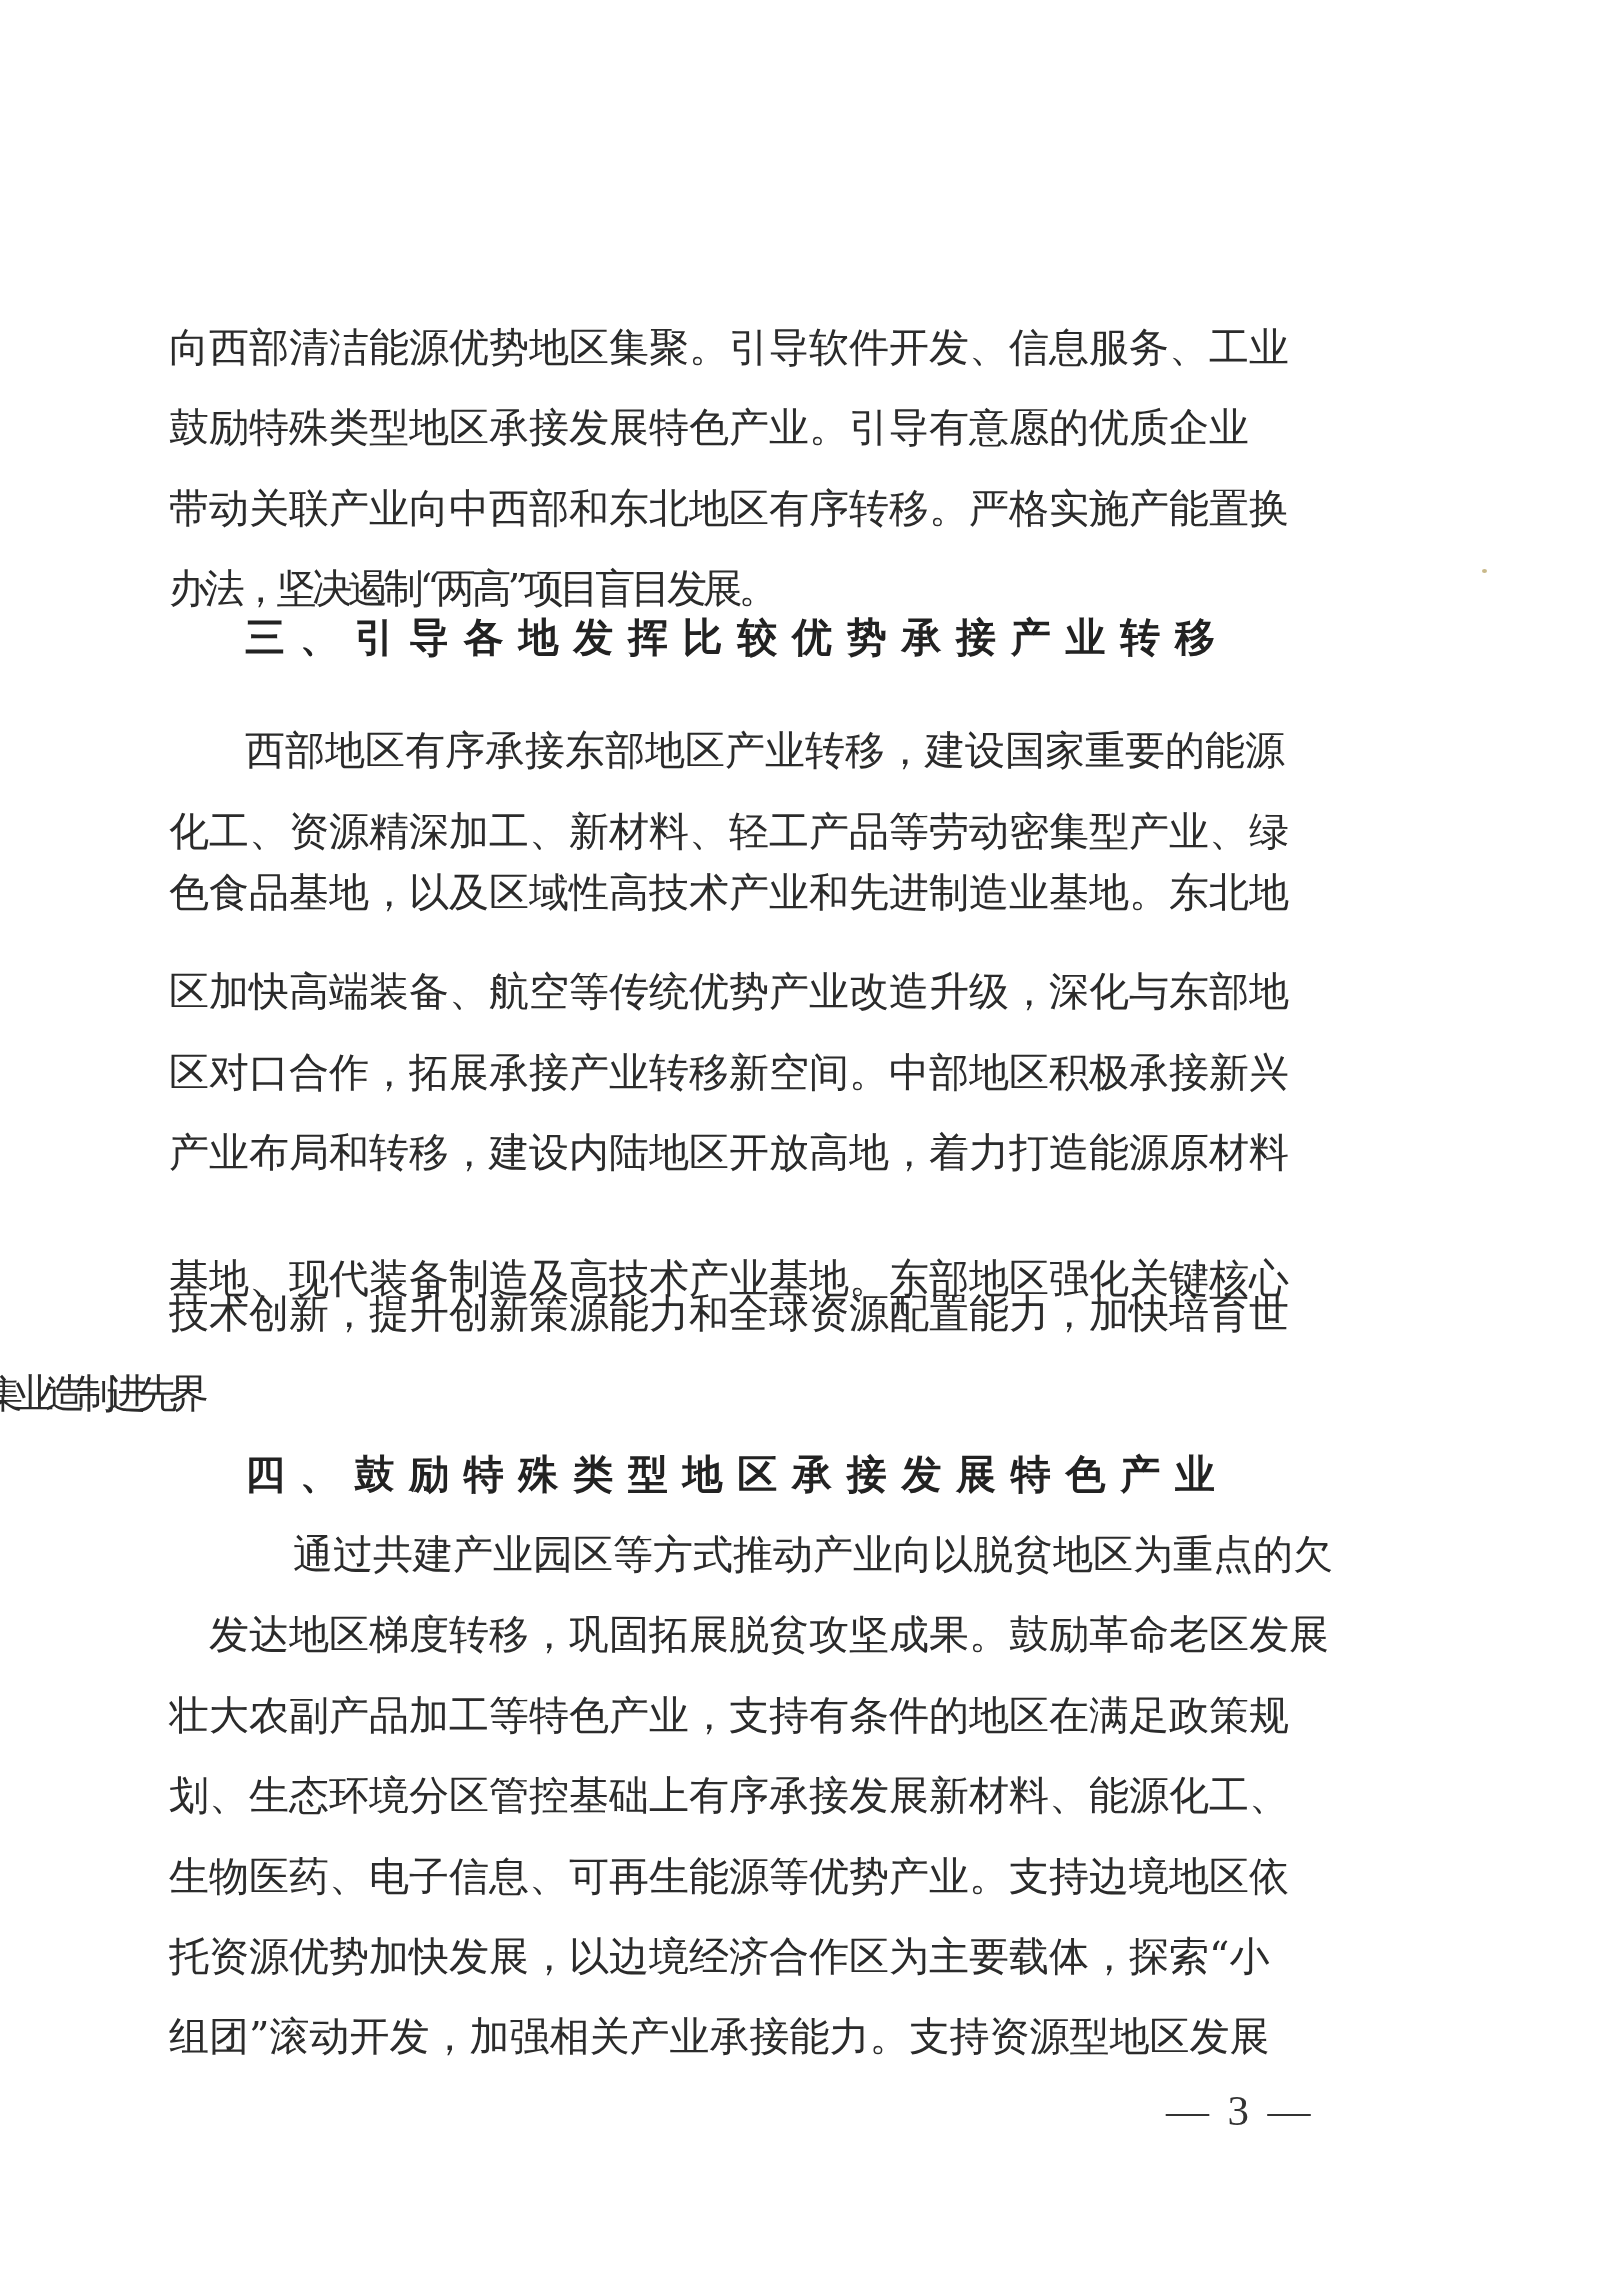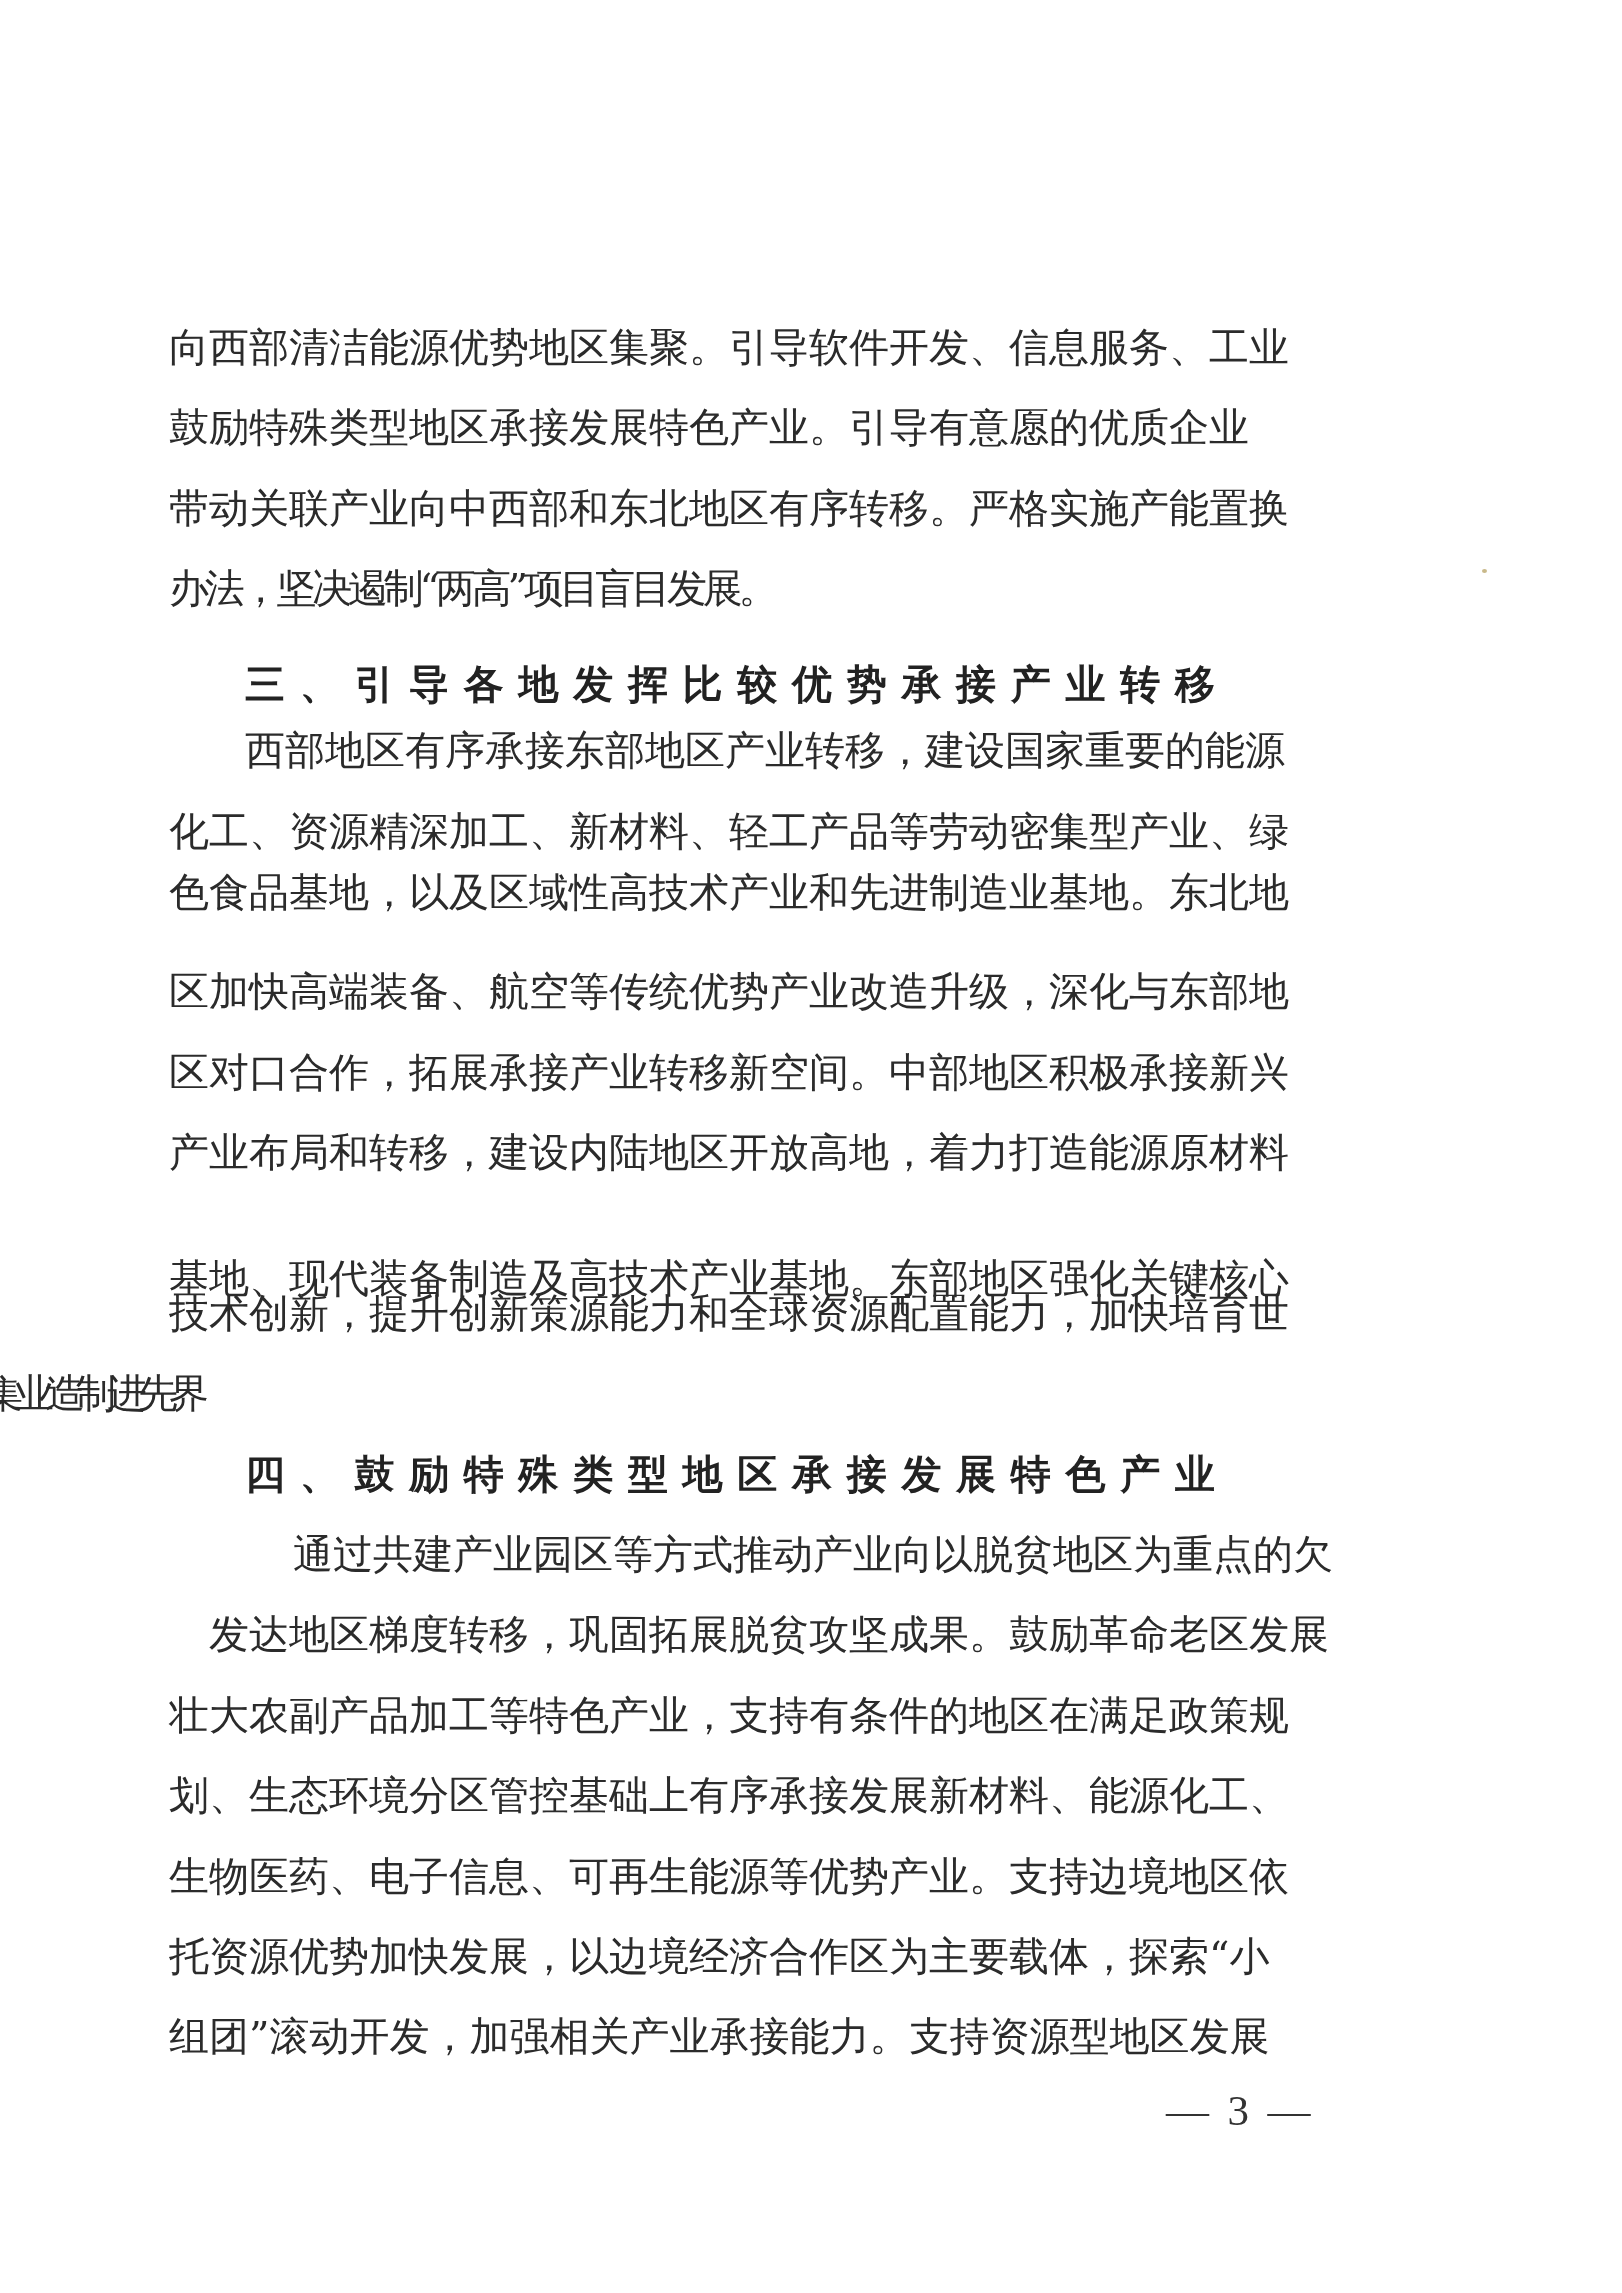--- a/index.html
+++ b/index.html
@@ -35,21 +35,21 @@
 </style>
 </head>
 <body>
 
 <div class="page">
   <div id="lines">
       <div class="line" style="top: 323px; letter-spacing: 0px;">向西部清洁能源优势地区集聚。引导软件开发、信息服务、工业</div>
       <div class="line" style="top: 403px; letter-spacing: 0px;">鼓励特殊类型地区承接发展特色产业。引导有意愿的优质企业</div>
       <div class="line" style="top: 484px; letter-spacing: 0px;">带动关联产业向中西部和东北地区有序转移。严格实施产能置换</div>
       <div class="line" style="top: 564px; letter-spacing: -4.2px;">办法，坚决遏制“两高”项目盲目发展。</div>
-      <div class="heading" style="top: 660px; letter-spacing: 14.7px;">三、引导各地发挥比较优势承接产业转移</div>
+      <div class="heading" style="top: 613px; letter-spacing: 14.7px;">三、引导各地发挥比较优势承接产业转移</div>
       <div class="line indent" style="top: 726px; letter-spacing: 0px;">西部地区有序承接东部地区产业转移，建设国家重要的能源</div>
       <div class="line" style="top: 807px; letter-spacing: 0px;">化工、资源精深加工、新材料、轻工产品等劳动密集型产业、绿</div>
       <div class="line" style="top: 868px; letter-spacing: 0px;">色食品基地，以及区域性高技术产业和先进制造业基地。东北地</div>
       <div class="line" style="top: 967px; letter-spacing: 0px;">区加快高端装备、航空等传统优势产业改造升级，深化与东部地</div>
       <div class="line" style="top: 1048px; letter-spacing: 0px;">区对口合作，拓展承接产业转移新空间。中部地区积极承接新兴</div>
       <div class="line" style="top: 1128px; letter-spacing: 0px;">产业布局和转移，建设内陆地区开放高地，着力打造能源原材料</div>
       <div class="line" style="top: 1254px; letter-spacing: 0px;">基地、现代装备制造及高技术产业基地。东部地区强化关键核心</div>
       <div class="line" style="top: 1289px; letter-spacing: 0px;">技术创新，提升创新策源能力和全球资源配置能力，加快培育世</div>
       <div class="line" style="top: 1369px; letter-spacing: -71px;">界先进制造业集群。</div>
       <div class="heading" style="top: 1450px; letter-spacing: 14.7px;">四、鼓励特殊类型地区承接发展特色产业</div>

